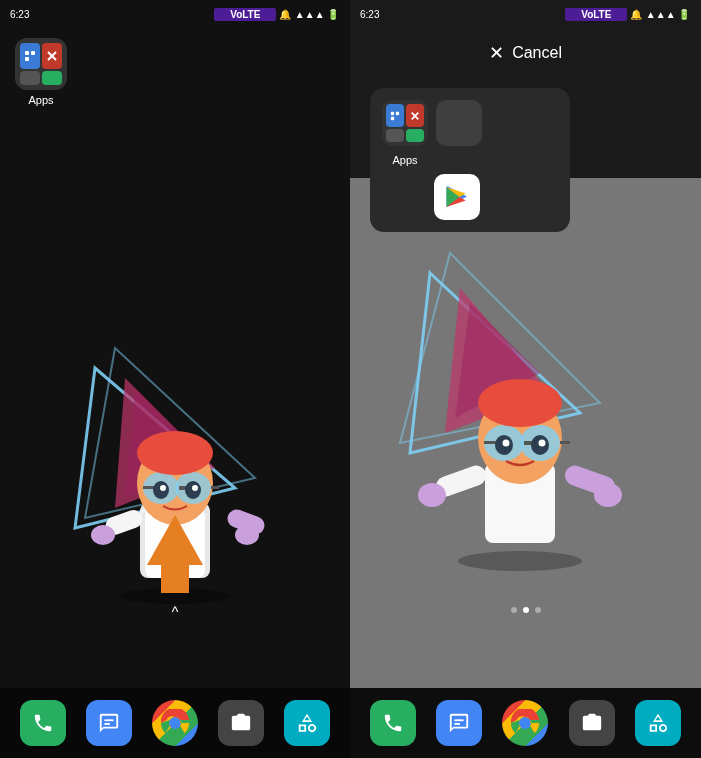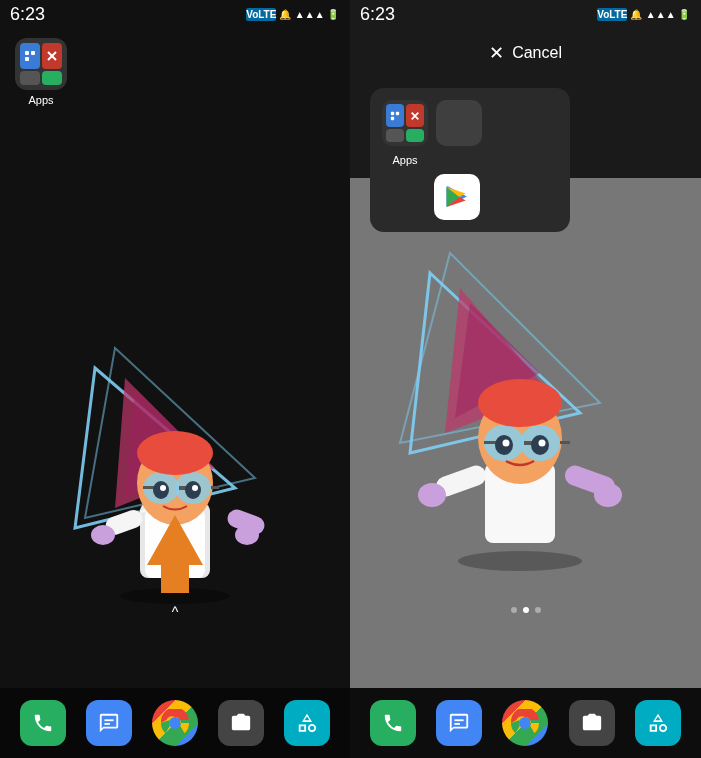--- a/index.html
+++ b/index.html
@@ -40,38 +40,38 @@
       display: flex;
       align-items: center;
       justify-content: space-between;
       padding: 0 10px;
       background: transparent;
       z-index: 10;
       position: relative;
     }
     .status-time {
       color: #fff;
-      font-size: 18px;
+      font-size: 10px;
       font-weight: 500;
     }
     .status-icons {
       display: flex;
       align-items: center;
       gap: 3px;
     }
     .status-icons span {
       color: #fff;
       font-size: 10px;
     }
     .volte-badge {
-      background: #0369a1;
+      background: #4c1d95;
       color: #000;
       font-size: 7px;
       font-weight: bold;
-      padding: 1px 0;
+      padding: 1px 16px;
       border-radius: 2px;
     }
 
     
     .wallpaper-area {
       flex: 1;
       position: relative;
       background: #111;
     }
 

